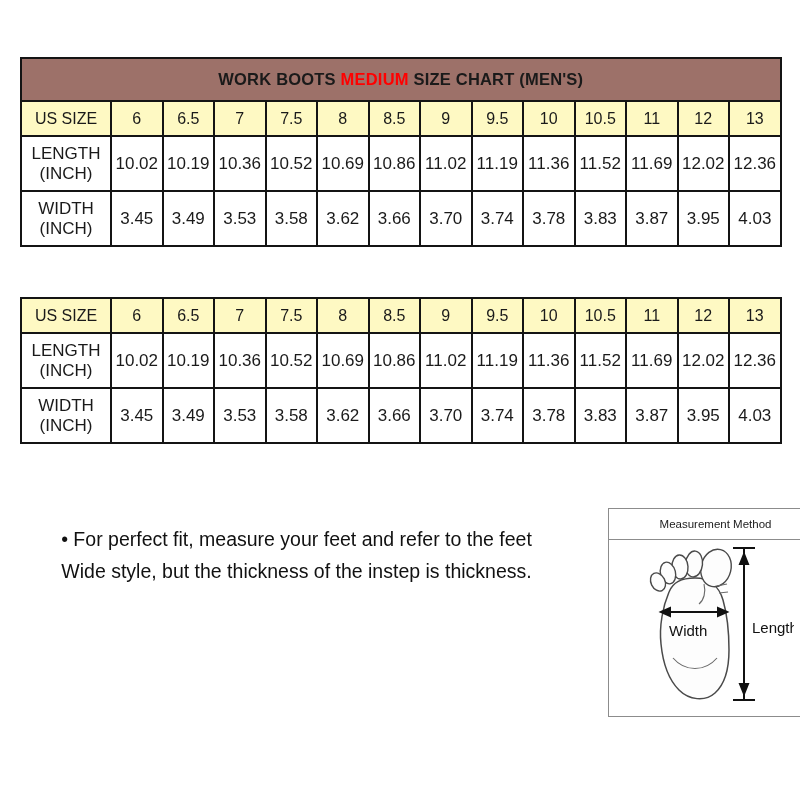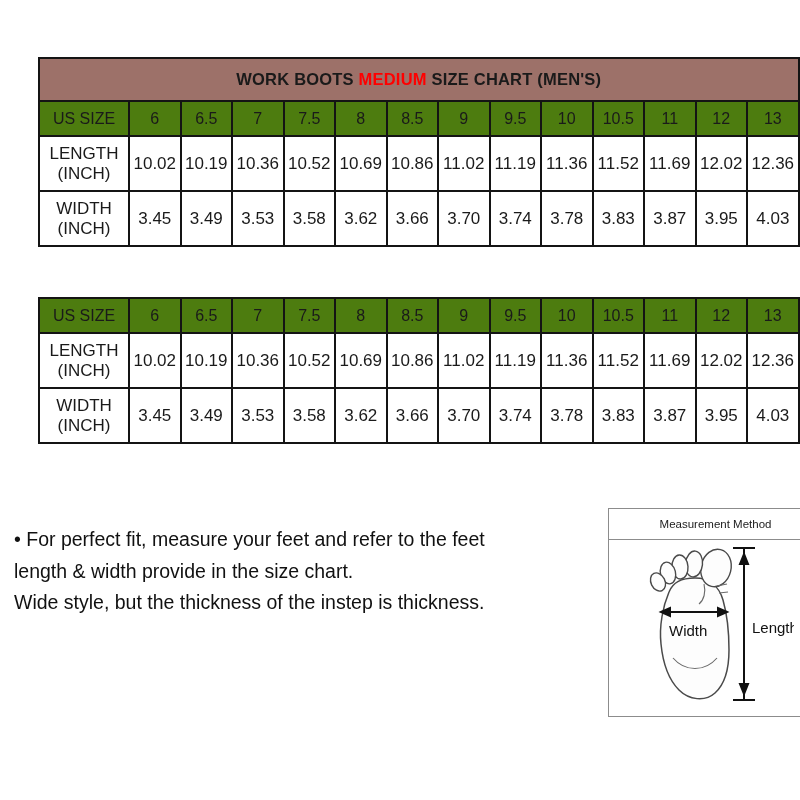--- a/index.html
+++ b/index.html
@@ -17,39 +17,38 @@
   }
 
   
   .chart {
     position: absolute;
     left: 20px;
     width: 760px;
     border: 2px solid #141414;
     border-collapse: collapse;
     table-layout: fixed;
-    margin-left: 18px;
   }
   .chart td {
     border: 2px solid #141414;
     text-align: center;
     vertical-align: middle;
     color: #1a1a1a;
   }
   .chart .title-cell {
     background: #9d7169;
     height: 43px;
     font-size: 16.5px;
     font-weight: 600;
     letter-spacing: 0.2px;
     padding: 0 6px;
   }
   .chart .title-cell .hl { color: #ff0000; font-weight: 700; }
   .chart tr.header-row td {
-    background: #4d7c0f;
+    background: #fef9c3;
     height: 35px;
     font-size: 16px;
     font-weight: 500;
   }
   .chart tr.data-row td {
     background: #ffffff;
     height: 55px;
     font-size: 17px;
     font-weight: 400;
   }
@@ -67,21 +66,21 @@
   
   .notes {
     position: absolute;
     left: 14px;
     top: 525px;
     width: 565px;
     font-size: 19.5px;
     line-height: 1.52;
     color: #111;
   }
-  .notes p { margin: 0 0 2px 0; }
+  .notes p { margin: 0 0 2px 0; text-align: center; }
   .notes .indent { text-indent: 18px; }
 
   
   .measure-box {
     position: absolute;
     left: 608px;
     top: 508px;
     width: 215px;
     height: 209px;
     border: 1px solid #8c8c8c;
@@ -256,21 +255,20 @@
         <td>3.83</td>
         <td>3.87</td>
         <td>3.95</td>
         <td>4.03</td>
       </tr>
     </tbody>
   </table>
 
   <div class="notes">
     <p>• For perfect fit, measure your feet and refer to the feet</p>
-    <p>length &amp; width provide in the size chart.</p>
     <p>Wide style, but the thickness of the instep is thickness.</p>
   </div>
 
   <div class="measure-box">
     <div class="measure-title">Measurement Method</div>
     <div class="measure-body">
       <svg width="185" height="176" viewBox="0 0 185 176">
 
         <g fill="#fdfdfd" stroke="#4a4a4a" stroke-width="1.5">
           <path d="M60 52 C54 66 50 86 52 104 C54 124 60 140 70 150 C80 160 96 162 106 153

